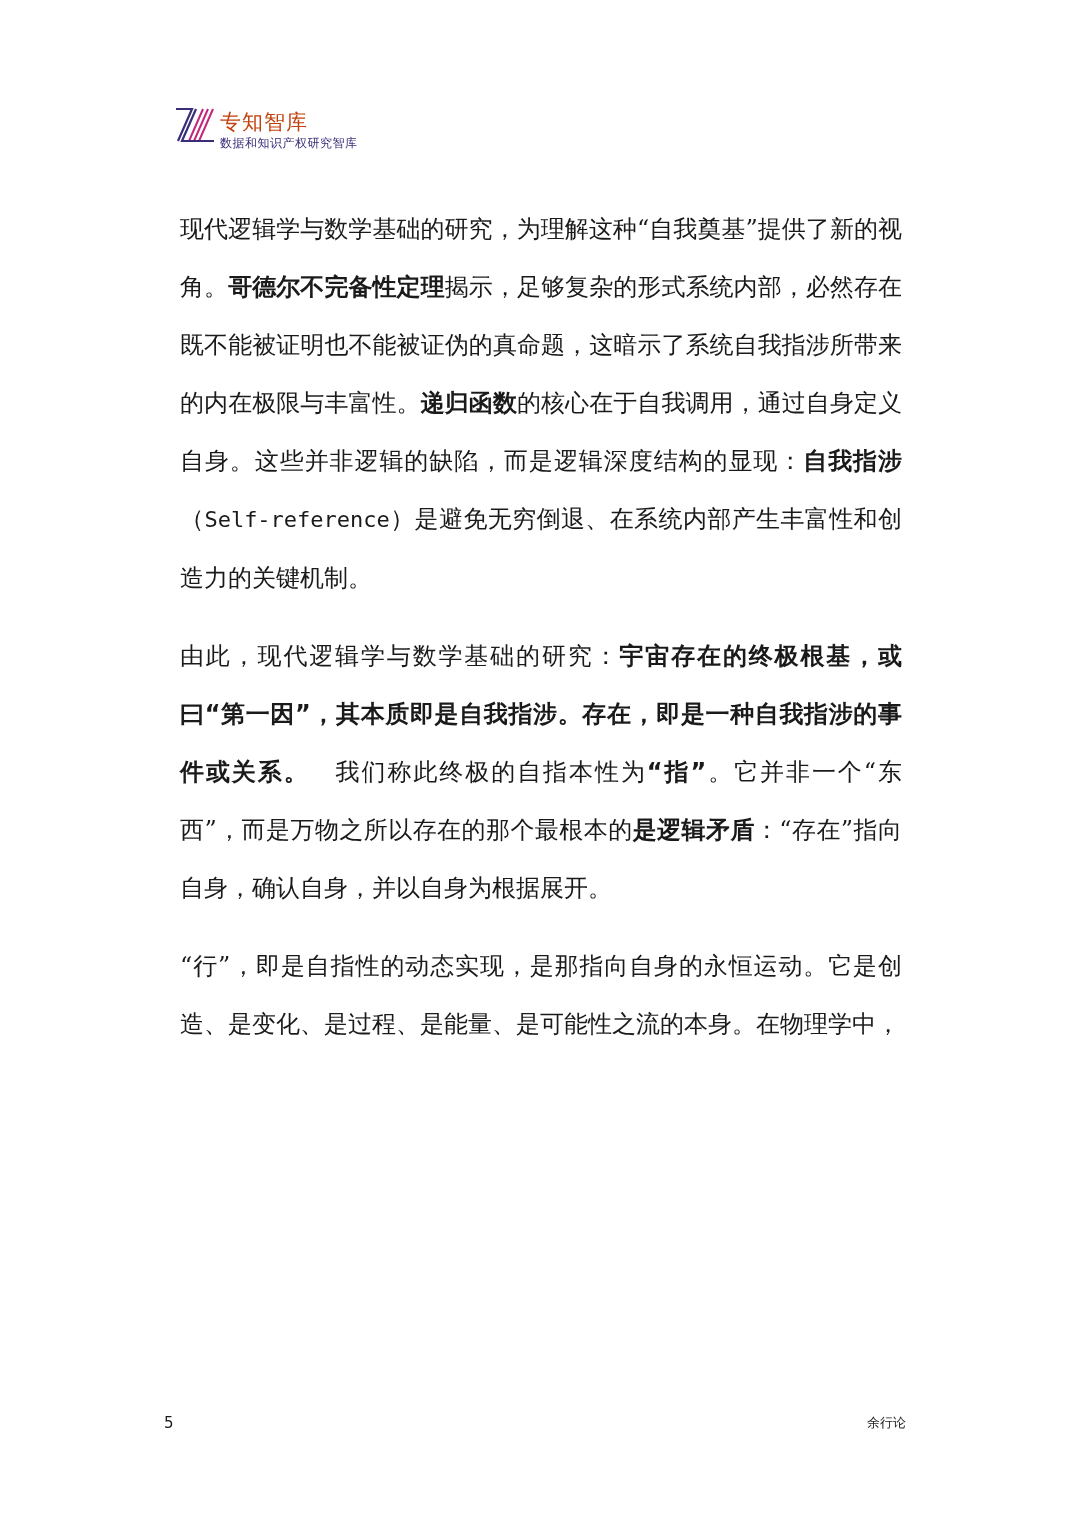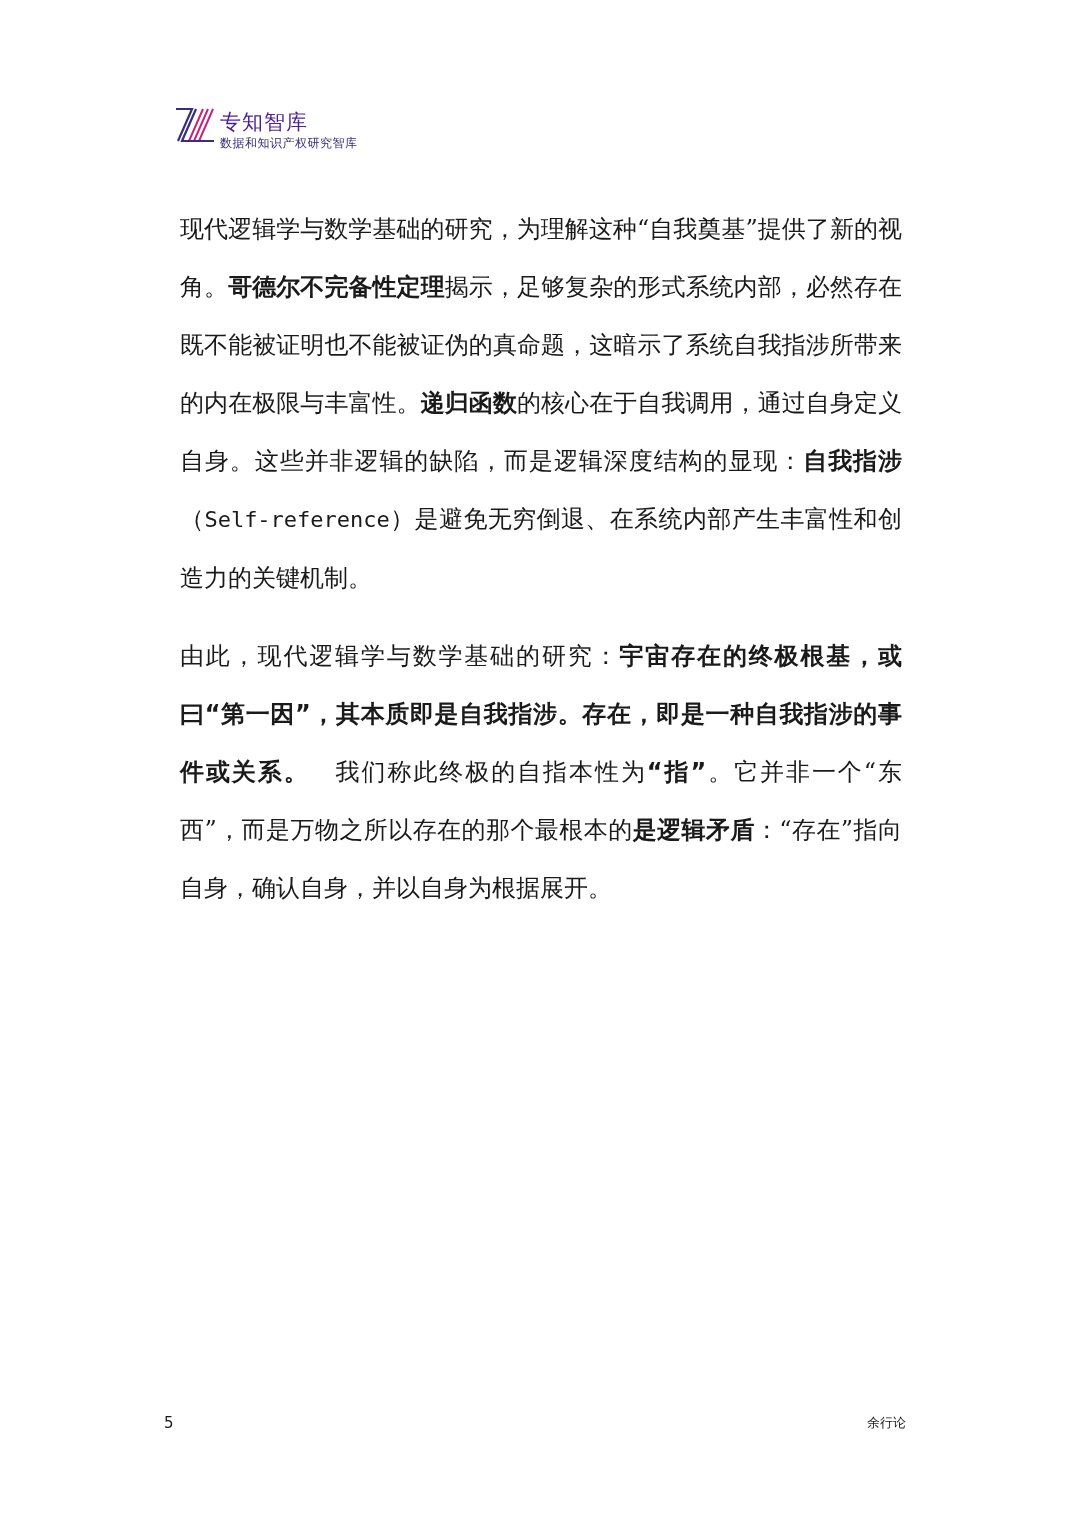--- a/index.html
+++ b/index.html
@@ -1,21 +1,21 @@
 <!DOCTYPE html>
 <html><head>
   <meta charset="utf-8">
   <style>
     html, body { margin: 0; padding: 0; background: #ffffff; }
     body { width: 1080px; height: 1527px; position: relative; overflow: hidden;
            font-family: "DejaVu Serif", "Liberation Serif", serif; color: #1a1a1a; }
     .logo { position: absolute; left: 174px; top: 106px; width: 180px; height: 40px; }
     .logo svg { position: absolute; left: 0; top: 0; }
     .logo-title { position: absolute; left: 46px; top: 2px; font-family: "DejaVu Sans", "Liberation Sans", sans-serif;
-                  font-size: 21px; color: #4c1d95; letter-spacing: 1px; white-space: nowrap; }
+                  font-size: 21px; color: #c2410c; letter-spacing: 1px; white-space: nowrap; }
     .logo-sub { position: absolute; left: 46px; top: 29px; font-family: "DejaVu Sans", "Liberation Sans", sans-serif;
                 font-size: 12px; color: #3a2d7a; letter-spacing: 0.5px; white-space: nowrap; }
     .content { position: absolute; left: 164px; top: 184px; width: 754px; }
     p { margin: 16px; font-size: 24px; line-height: 58px; text-align: justify; text-justify: inter-ideograph; }
     p + p { margin-top: 20px; }
     b { font-family: "DejaVu Sans", "Liberation Sans", sans-serif; font-weight: bold; }
     .mono { font-family: "DejaVu Sans Mono", "Liberation Mono", monospace; font-size: 22px; }
     h2 { margin: 36px 0 24px 0; font-family: "DejaVu Sans", "Liberation Sans", sans-serif; font-weight: bold; font-size: 24px; line-height: 58px; }
     .footer-num { position: absolute; left: 164px; top: 1414px; font-family: "DejaVu Sans", "Liberation Sans", sans-serif; font-size: 15px; }
     .footer-title { position: absolute; right: 174px; top: 1414px; font-family: "DejaVu Serif", "Liberation Serif", serif; font-size: 13px; }
@@ -37,16 +37,19 @@
 
 <div class="content">
   <p>
     <span>现代逻辑学与数学基础的研究，为理解这种“自我奠基”提供了新的视角。</span><b>哥德尔不完备性定理</b><span>揭示，足够复杂的形式系统内部，必然存在既不能被证明也不能被证伪的真命题，这暗示了系统自我指涉所带来的内在极限与丰富性。</span><b>递归函数</b><span>的核心在于自我调用，通过自身定义自身。这些并非逻辑的缺陷，而是逻辑深度结构的显现：</span><b>自我指涉</b><span>（</span><span class="mono">Self-reference</span><span>）是避免无穷倒退、在系统内部产生丰富性和创造力的关键机制。</span>
   </p>
   <p>
     <span>由此，现代逻辑学与数学基础的研究：</span><b>宇宙存在的终极根基，或曰“第一因”，其本质即是自我指涉。存在，即是一种自我指涉的事件或关系。</b><span>　我们称此终极的自指本性为</span><b>“指”</b><span>。它并非一个“东西”，而是万物之所以存在的那个最根本的</span><b>是逻辑矛盾</b><span>：“存在”指向自身，确认自身，并以自身为根据展开。</span>
   </p>
 
 
+  <p>
+    <span>“行”，即是自指性的动态实现，是那指向自身的永恒运动。它是创造、是变化、是过程、是能量、是可能性之流的本身。在物理学中，</span>
+  </p>
 </div>
 
 <div class="footer-num">5</div>
 <div class="footer-title">余行论</div>
 
 </body></html>

